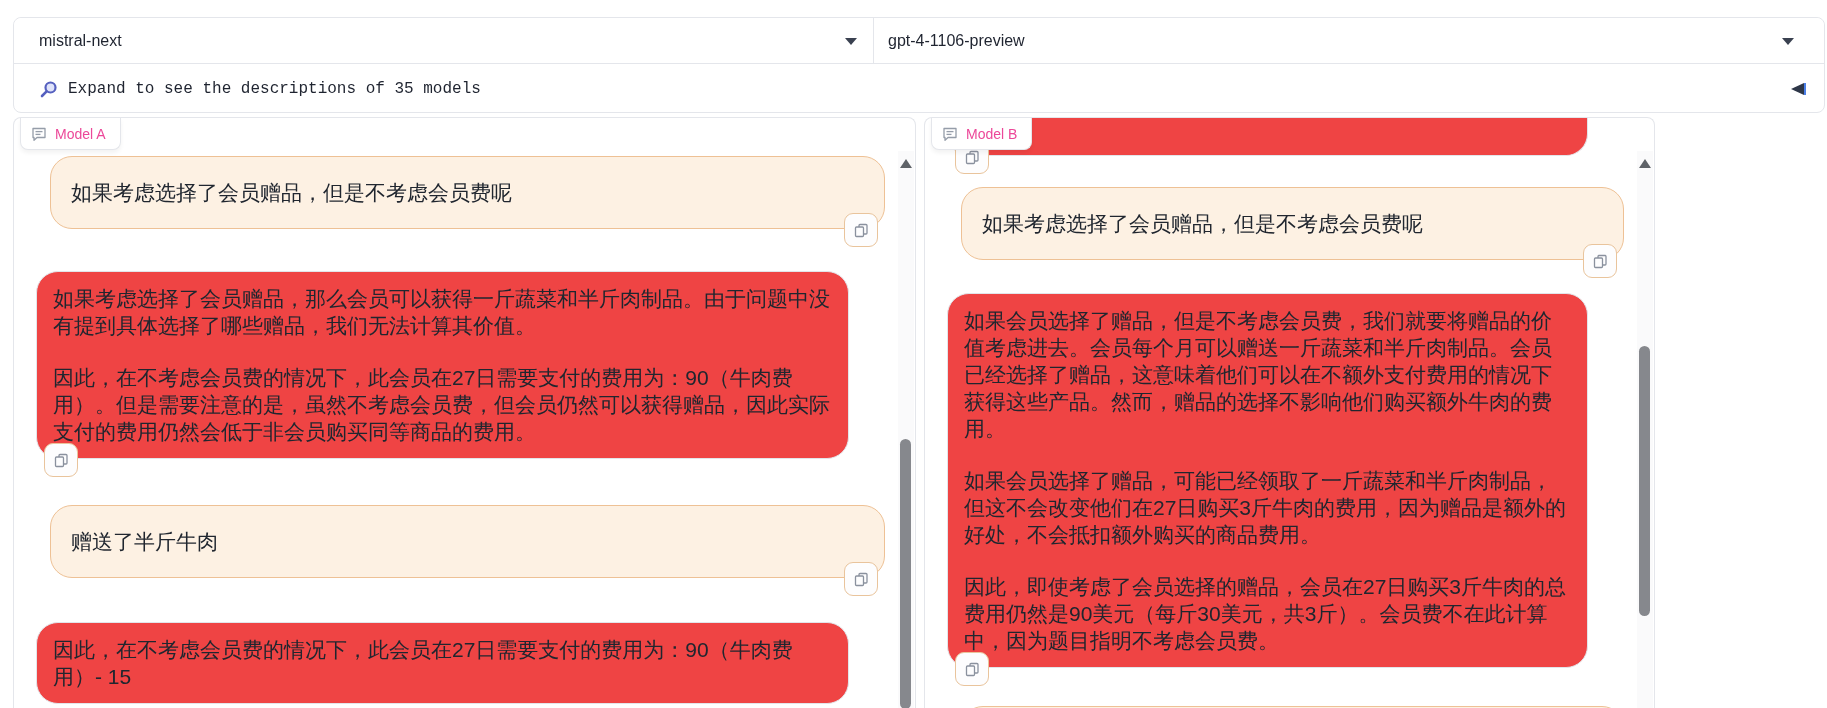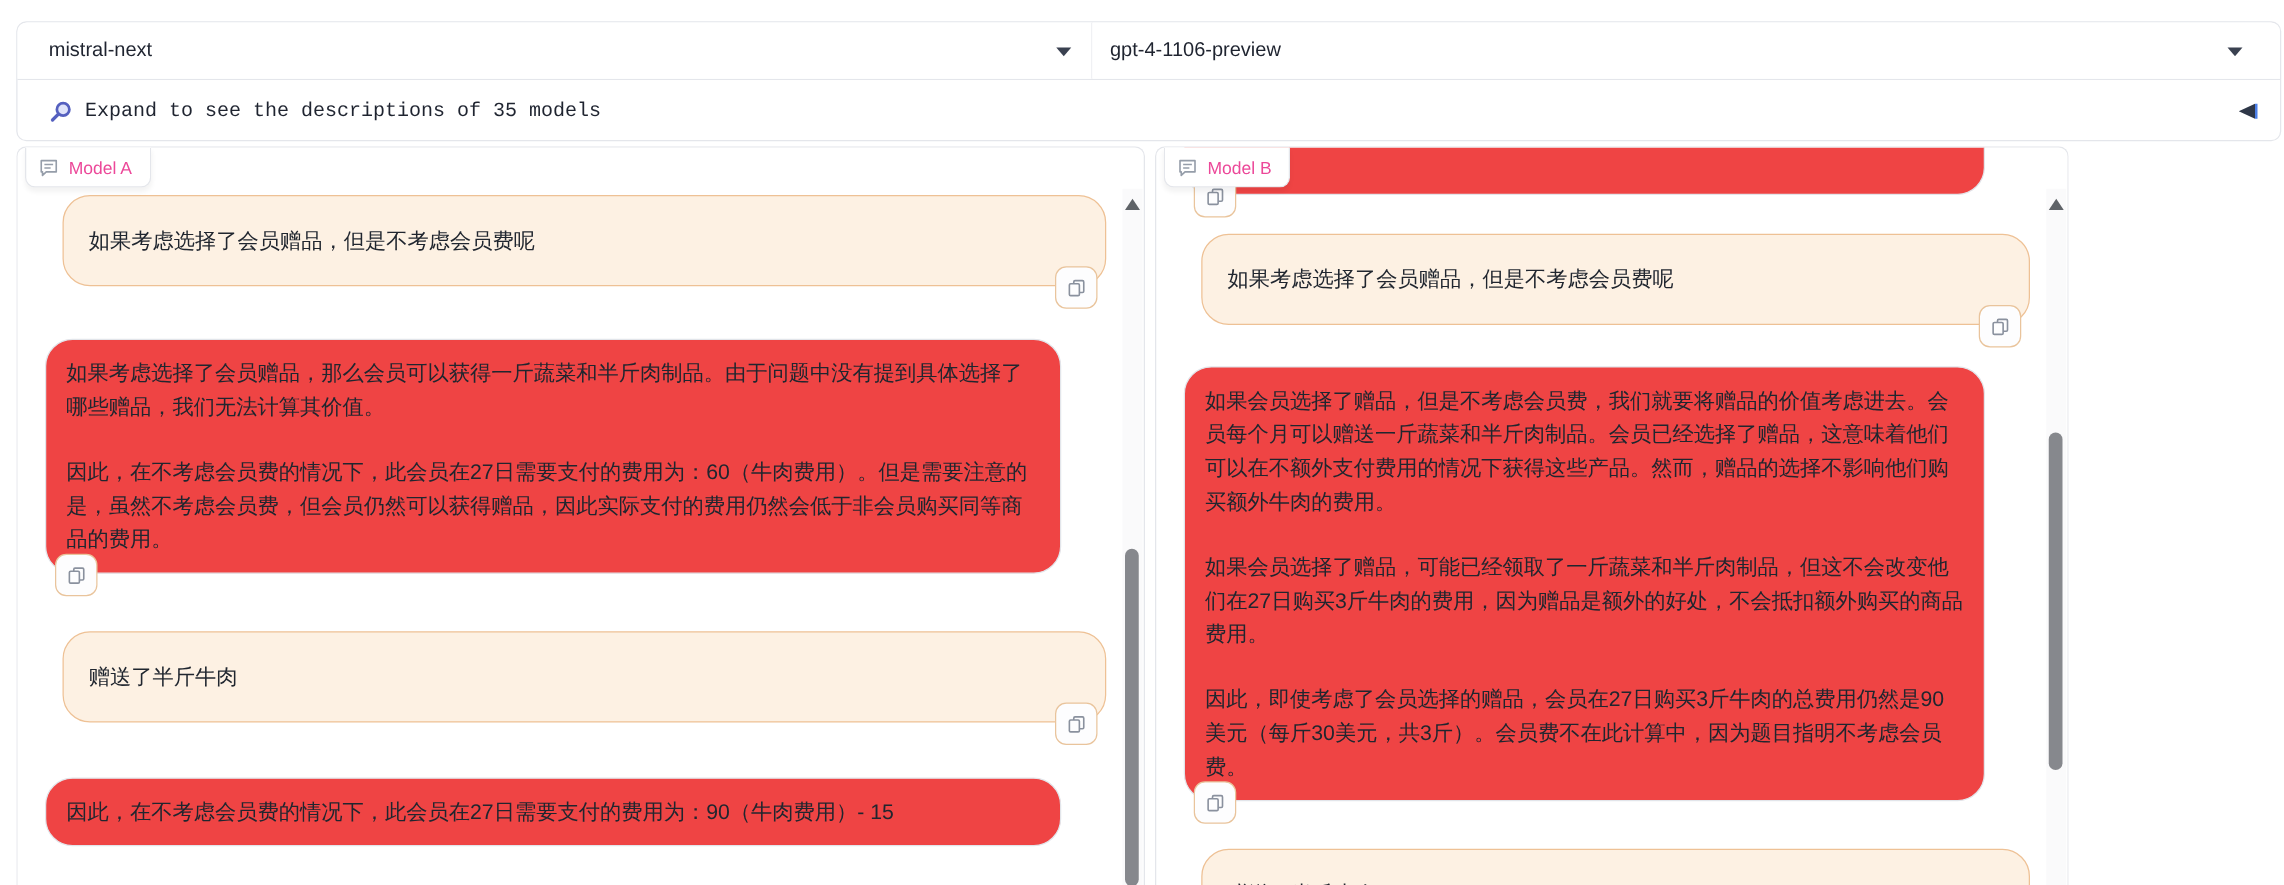--- a/index.html
+++ b/index.html
@@ -35,21 +35,21 @@
   .tab{position:absolute;top:0;left:6px;height:31px;z-index:6;background:#fff;
     border:1px solid #e4e6eb;border-top:none;border-radius:0 0 8px 8px;
     display:flex;align-items:center;gap:8px;padding:0 14px 0 10px;
     box-shadow:0 3px 4px rgba(0,0,0,.05);font-size:14px;color:#ec4899;white-space:nowrap;}
   .tab svg{flex:none;}
   .scroll-area{position:absolute;left:0;right:16px;top:0;bottom:0;overflow:hidden;}
   .scroll-inner{box-sizing:border-box;}
   #panelA .scroll-inner{padding-top:38px;}
   .msg-row{position:relative;padding:0 14px;box-sizing:border-box;}
   .bubble{position:relative;box-sizing:border-box;border-radius:22px;
-    font-size:17px;line-height:27px;color:#20262f;word-break:break-word;}
+    font-size:21px;line-height:27px;color:#20262f;word-break:break-word;}
   .bubble p{margin:0;}
   .bubble p + p{margin-top:25px;}
   .user{background:#fdf1e3;border:1px solid #eec195;margin-left:22px;padding:22px 20px;}
   .assistant{background:#ef4444;border:1px solid #e2e5ea;margin-left:8px;margin-right:36px;padding:13px 16px;}
   .assistant.cut{height:38px;border-top:none;border-radius:0 0 22px 22px;overflow:hidden;}
   
   .copy-btn{position:absolute;bottom:-18px;width:34px;height:34px;z-index:3;cursor:pointer;
     background:#fdfdfe;border:1px solid #e9c49c;border-radius:9px;box-sizing:border-box;
     display:flex;align-items:center;justify-content:center;}
   .copy-btn.br{right:21px;}
@@ -108,21 +108,21 @@
           <svg width="15" height="15" viewBox="0 0 15 15" fill="none" stroke="#8a919e" stroke-width="1.3">
             <rect x="5" y="1.5" width="8" height="9.5" rx="1"></rect>
               <rect x="1.5" y="4" width="8" height="9.5" rx="1" fill="#fdfdfe"></rect>
           </svg>
         </div>
       </div>
 
       <div class="msg-row" style="margin-bottom:46px;">
         <div class="bubble assistant">
           <p>如果考虑选择了会员赠品，那么会员可以获得一斤蔬菜和半斤肉制品。由于问题中没有提到具体选择了哪些赠品，我们无法计算其价值。</p>
-          <p>因此，在不考虑会员费的情况下，此会员在27日需要支付的费用为：60（牛肉费用）。但是需要注意的是，虽然不考虑会员费，但会员仍然可以获得赠品，因此实际支付的费用仍然会低于非会员购买同等商品的费用。</p>
+          <p>因此，在不考虑会员费的情况下，此会员在27日需要支付的费用为：90（牛肉费用）。但是需要注意的是，虽然不考虑会员费，但会员仍然可以获得赠品，因此实际支付的费用仍然会低于非会员购买同等商品的费用。</p>
         </div>
         <div class="copy-btn bl">
           <svg width="15" height="15" viewBox="0 0 15 15" fill="none" stroke="#8a919e" stroke-width="1.3">
             <rect x="5" y="1.5" width="8" height="9.5" rx="1"></rect>
               <rect x="1.5" y="4" width="8" height="9.5" rx="1" fill="#fdfdfe"></rect>
           </svg>
         </div>
       </div>
 
       <div class="msg-row" style="margin-bottom:44px;">

